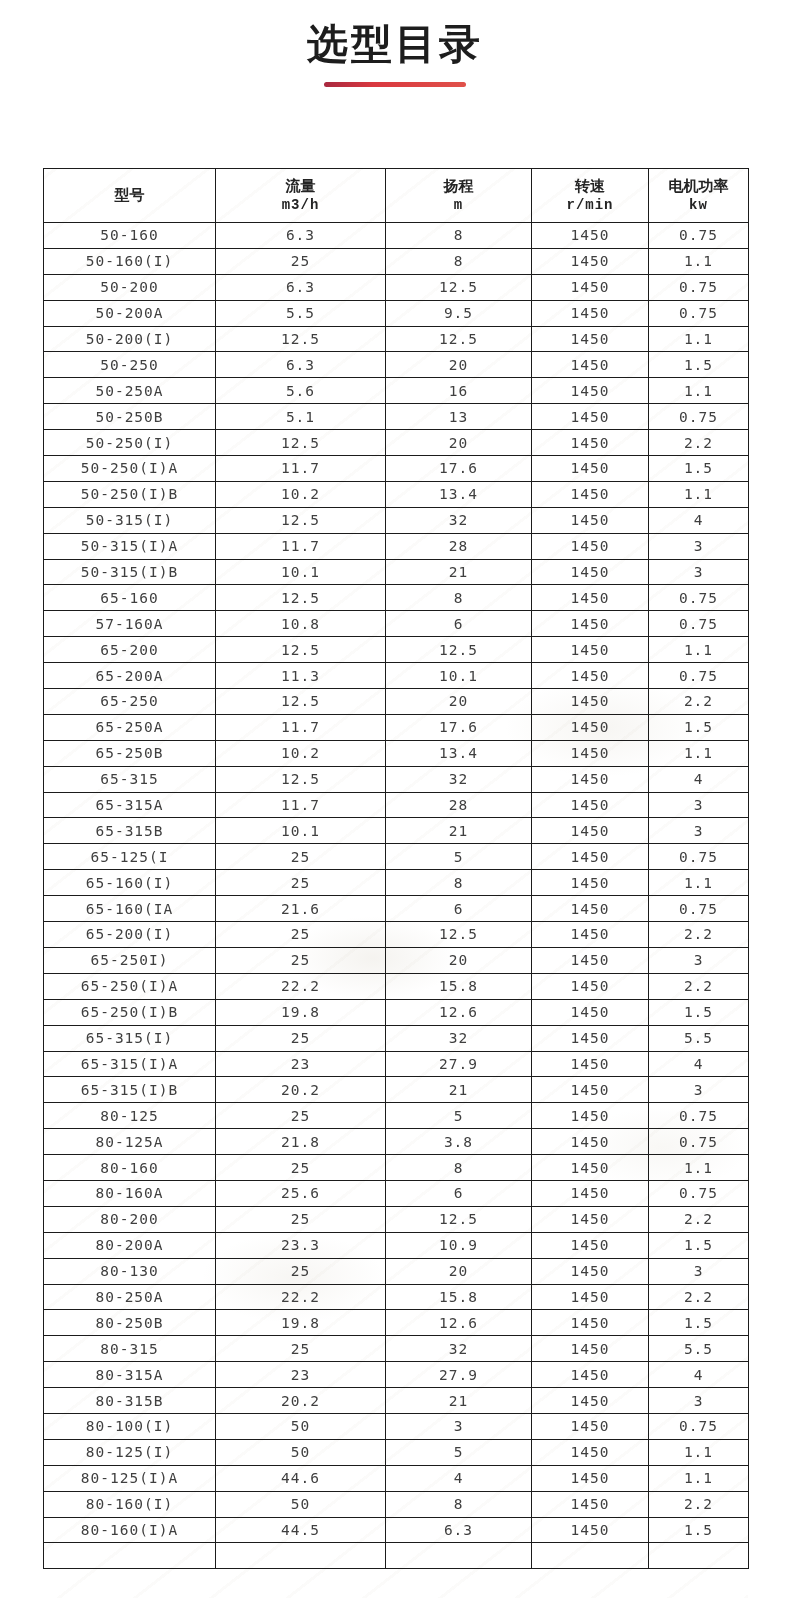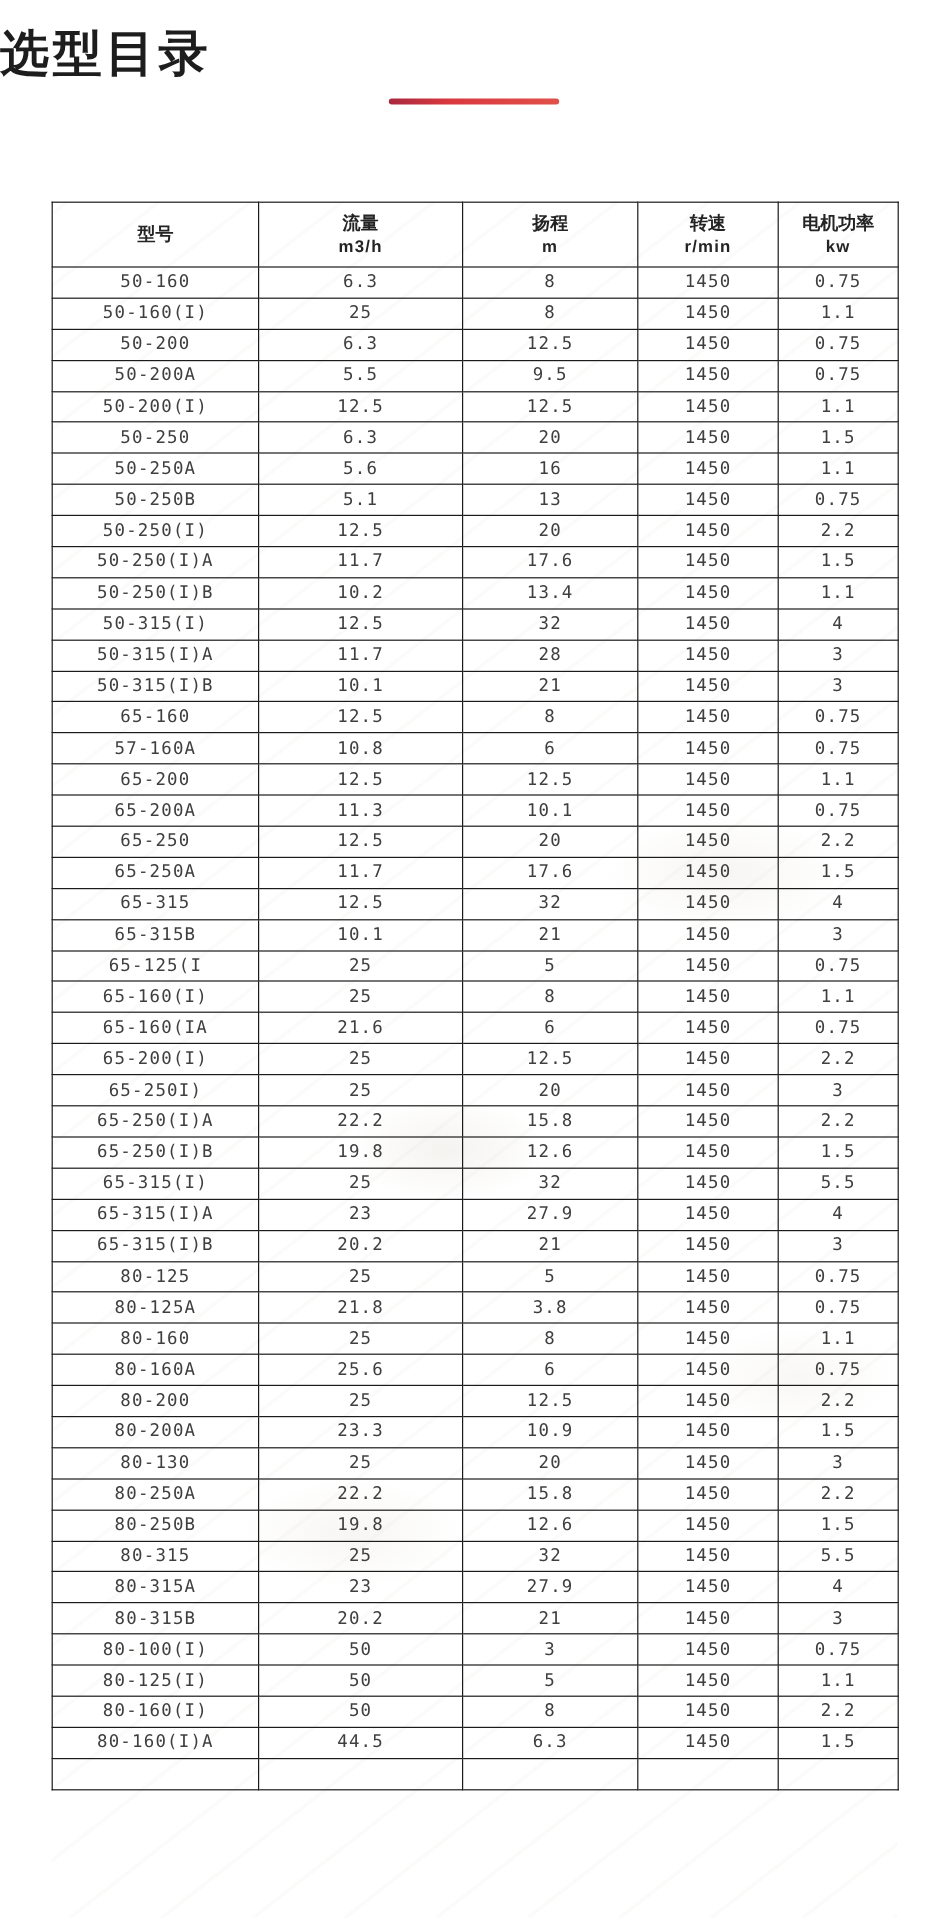--- a/index.html
+++ b/index.html
@@ -1,20 +1,21 @@
 <!DOCTYPE html>
 <html><head>
 <meta charset="utf-8">
 <style>
   * { margin:0; padding:0; box-sizing:border-box; }
   html,body { width:790px; height:1600px; overflow:hidden; background:#ffffff; }
   body { position:relative; font-family:"DejaVu Sans", "Liberation Sans", sans-serif; }
 
   .page-title {
     position:absolute; top:20px; left:0; width:790px;
+    text-align:center;
     font-size:41px; line-height:48px; font-weight:bold;
     letter-spacing:3px; color:#1d1d1d;
   }
   .title-rule {
     position:absolute; top:82px; left:324px;
     width:142px; height:5px; border-radius:3px;
     background:linear-gradient(90deg,#a8293f,#d9383f 35%,#e0514a);
   }
 
   .watermark {
@@ -38,21 +39,21 @@
     overflow:hidden; white-space:nowrap;
   }
   .catalog thead th {
     height:54px;
     font-size:15px; font-weight:bold; color:#242424;
     line-height:19px;
     font-family:"DejaVu Sans","Liberation Sans",sans-serif;
   }
   .catalog thead th .h-unit {
     font-size:14px; letter-spacing:1px;
-    font-family:Liberation Sans, sans-serif;
+    font-family:Liberation Mono, monospace;
   }
   .catalog tbody td {
     height:25.9px; padding:0;
     font-family:"DejaVu Sans Mono","Liberation Mono",monospace;
     font-size:14.5px; color:#3f3f3f; letter-spacing:1px;
   }
   .catalog tr.partial td { height:26px; }
 </style>
 </head>
 <body>
@@ -228,25 +229,39 @@
         <td>2.2</td>
       </tr>
       <tr>
         <td>65-250A</td>
         <td>11.7</td>
         <td>17.6</td>
         <td>1450</td>
         <td>1.5</td>
       </tr>
       <tr>
+        <td>65-250B</td>
+        <td>10.2</td>
+        <td>13.4</td>
+        <td>1450</td>
+        <td>1.1</td>
+      </tr>
+      <tr>
         <td>65-315</td>
         <td>12.5</td>
         <td>32</td>
         <td>1450</td>
         <td>4</td>
+      </tr>
+      <tr>
+        <td>65-315A</td>
+        <td>11.7</td>
+        <td>28</td>
+        <td>1450</td>
+        <td>3</td>
       </tr>
       <tr>
         <td>65-315B</td>
         <td>10.1</td>
         <td>21</td>
         <td>1450</td>
         <td>3</td>
       </tr>
       <tr>
         <td>65-125(I</td>
@@ -406,20 +421,27 @@
         <td>80-100(I)</td>
         <td>50</td>
         <td>3</td>
         <td>1450</td>
         <td>0.75</td>
       </tr>
       <tr>
         <td>80-125(I)</td>
         <td>50</td>
         <td>5</td>
+        <td>1450</td>
+        <td>1.1</td>
+      </tr>
+      <tr>
+        <td>80-125(I)A</td>
+        <td>44.6</td>
+        <td>4</td>
         <td>1450</td>
         <td>1.1</td>
       </tr>
       <tr>
         <td>80-160(I)</td>
         <td>50</td>
         <td>8</td>
         <td>1450</td>
         <td>2.2</td>
       </tr>

